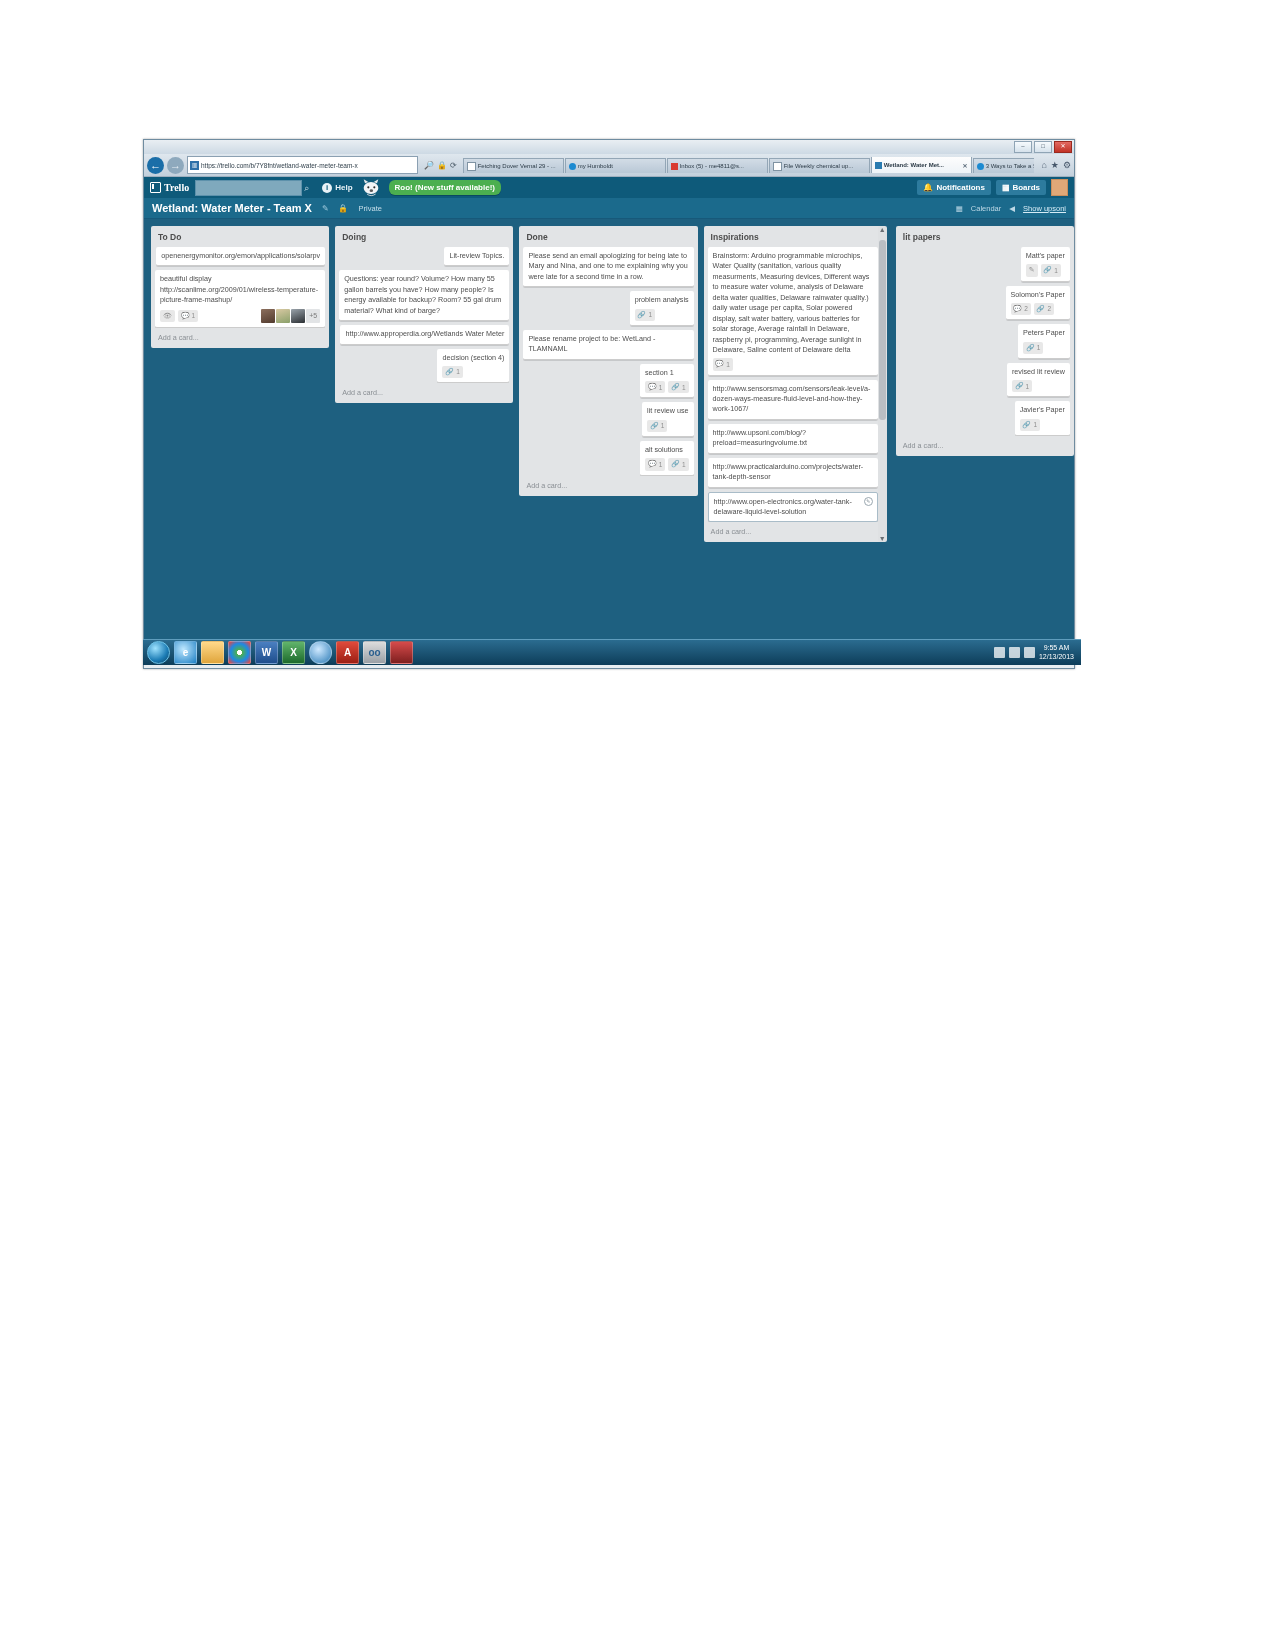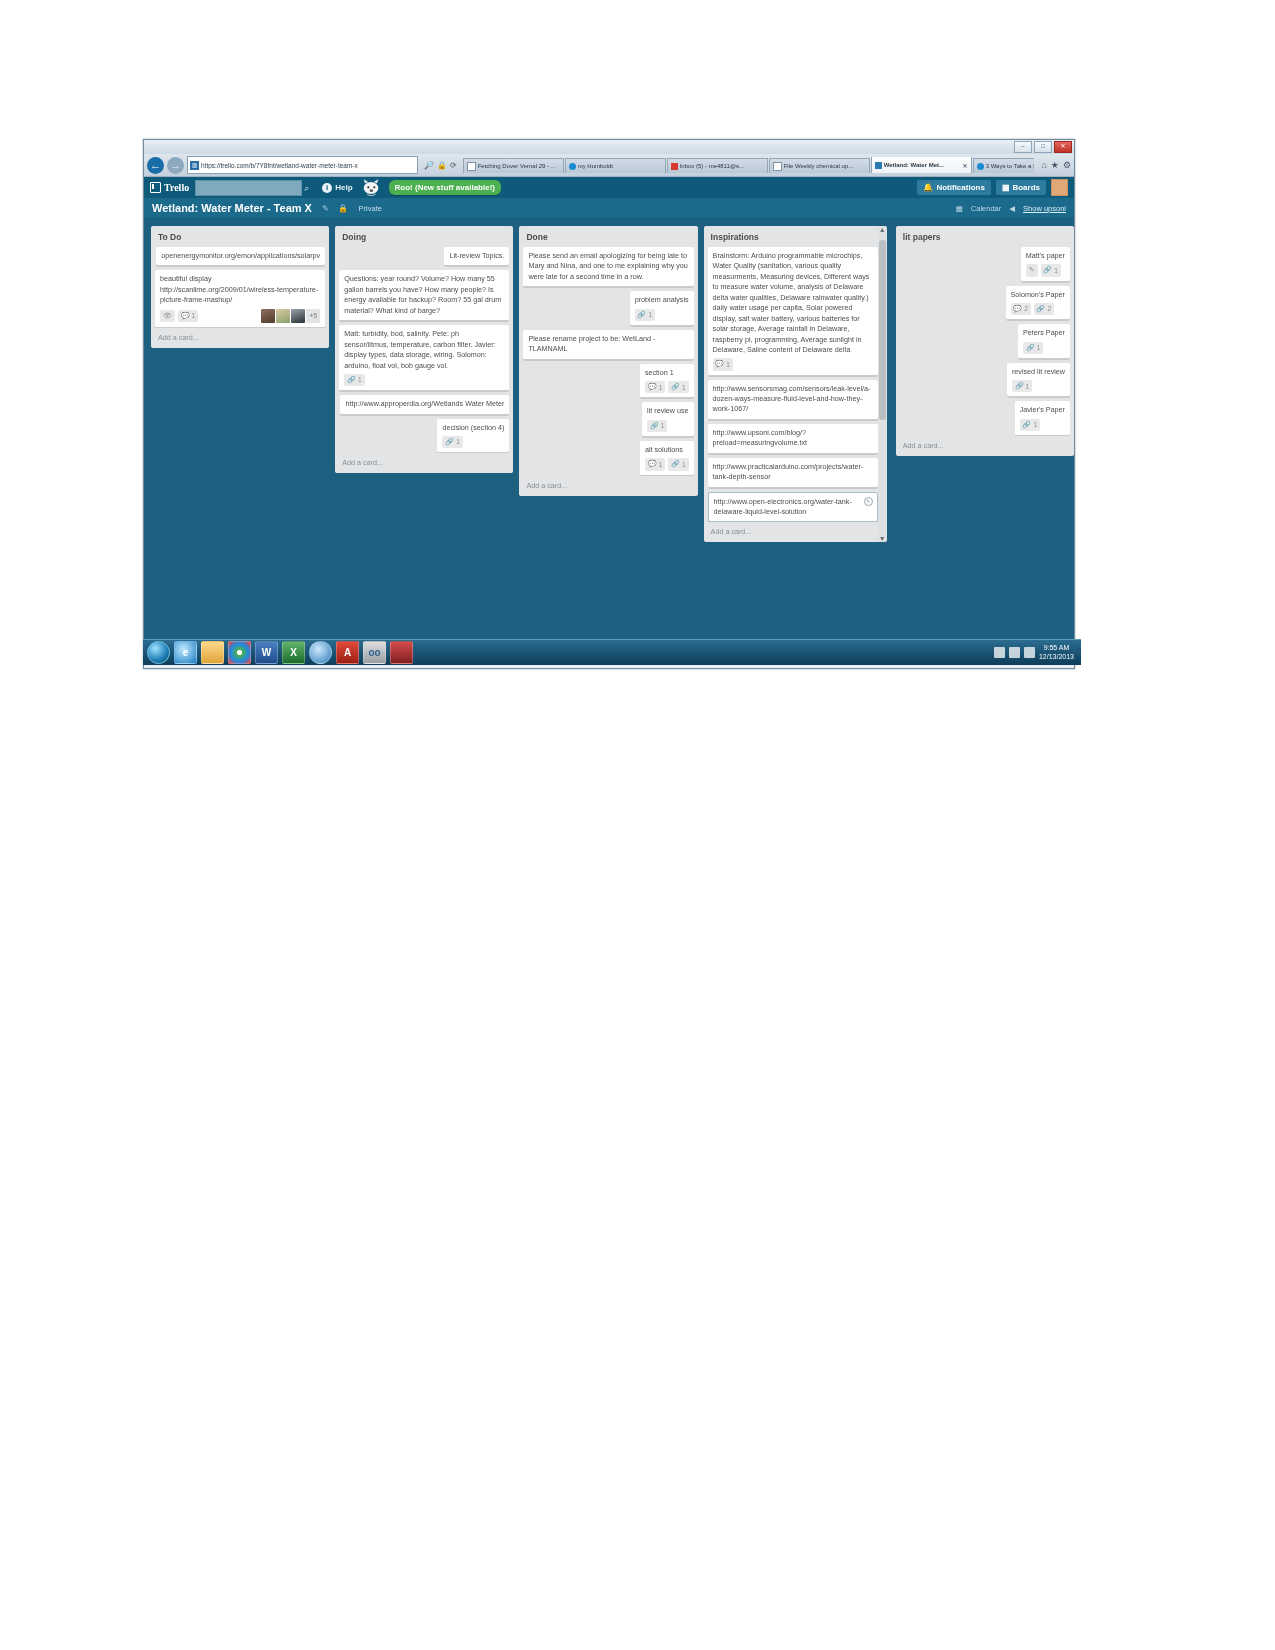--- a/index.html
+++ b/index.html
@@ -291,29 +291,20 @@
       <div class="list">
         <div class="list-title">Doing</div>
         <div class="cards">
           <div class="card">
             <div>Lit-review Topics.</div>
           </div>
           <div class="card">
             <div>Questions: year round? Volume? How many 55 gallon barrels you have? How many people? Is energy available for backup? Room? 55 gal drum material? What kind of barge?</div>
           </div>
           <div class="card">
-            <div>Matt: turbidity, bod, salinity. Pete: ph sensor/litmus, temperature, carbon filter. Javier: display types, data storage, wiring. Solomon: arduino, float vol, bob gauge vol.</div>
-            <div class="badges">
-              <span class="badge">
-                  <span class="g">🔗</span>
-                  <span>1</span>
-                </span>
-            </div>
-          </div>
-          <div class="card">
             <div>http://www.approperdia.org/Wetlands Water Meter</div>
           </div>
           <div class="card">
             <div>decision (section 4)</div>
             <div class="badges">
               <span class="badge">
                   <span class="g">🔗</span>
                   <span>1</span>
                 </span>
             </div>

